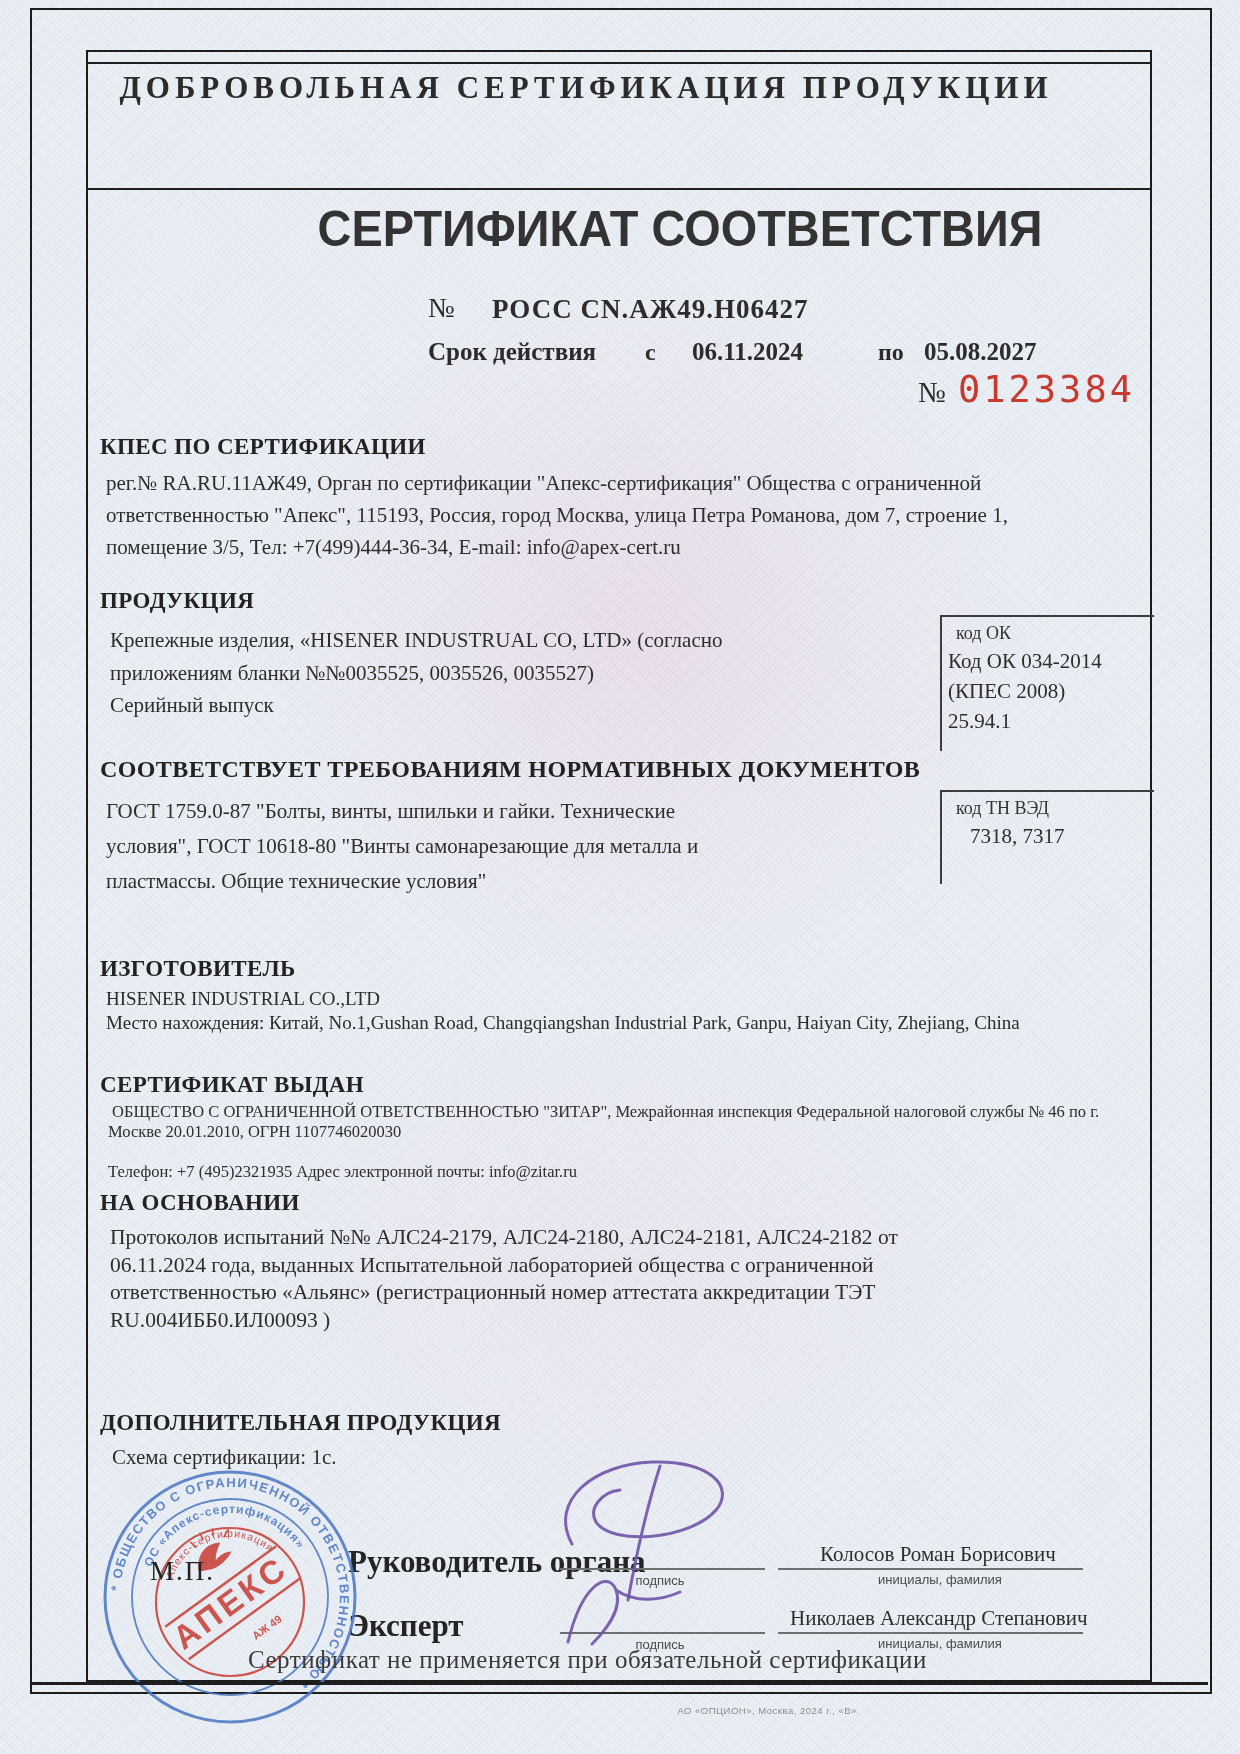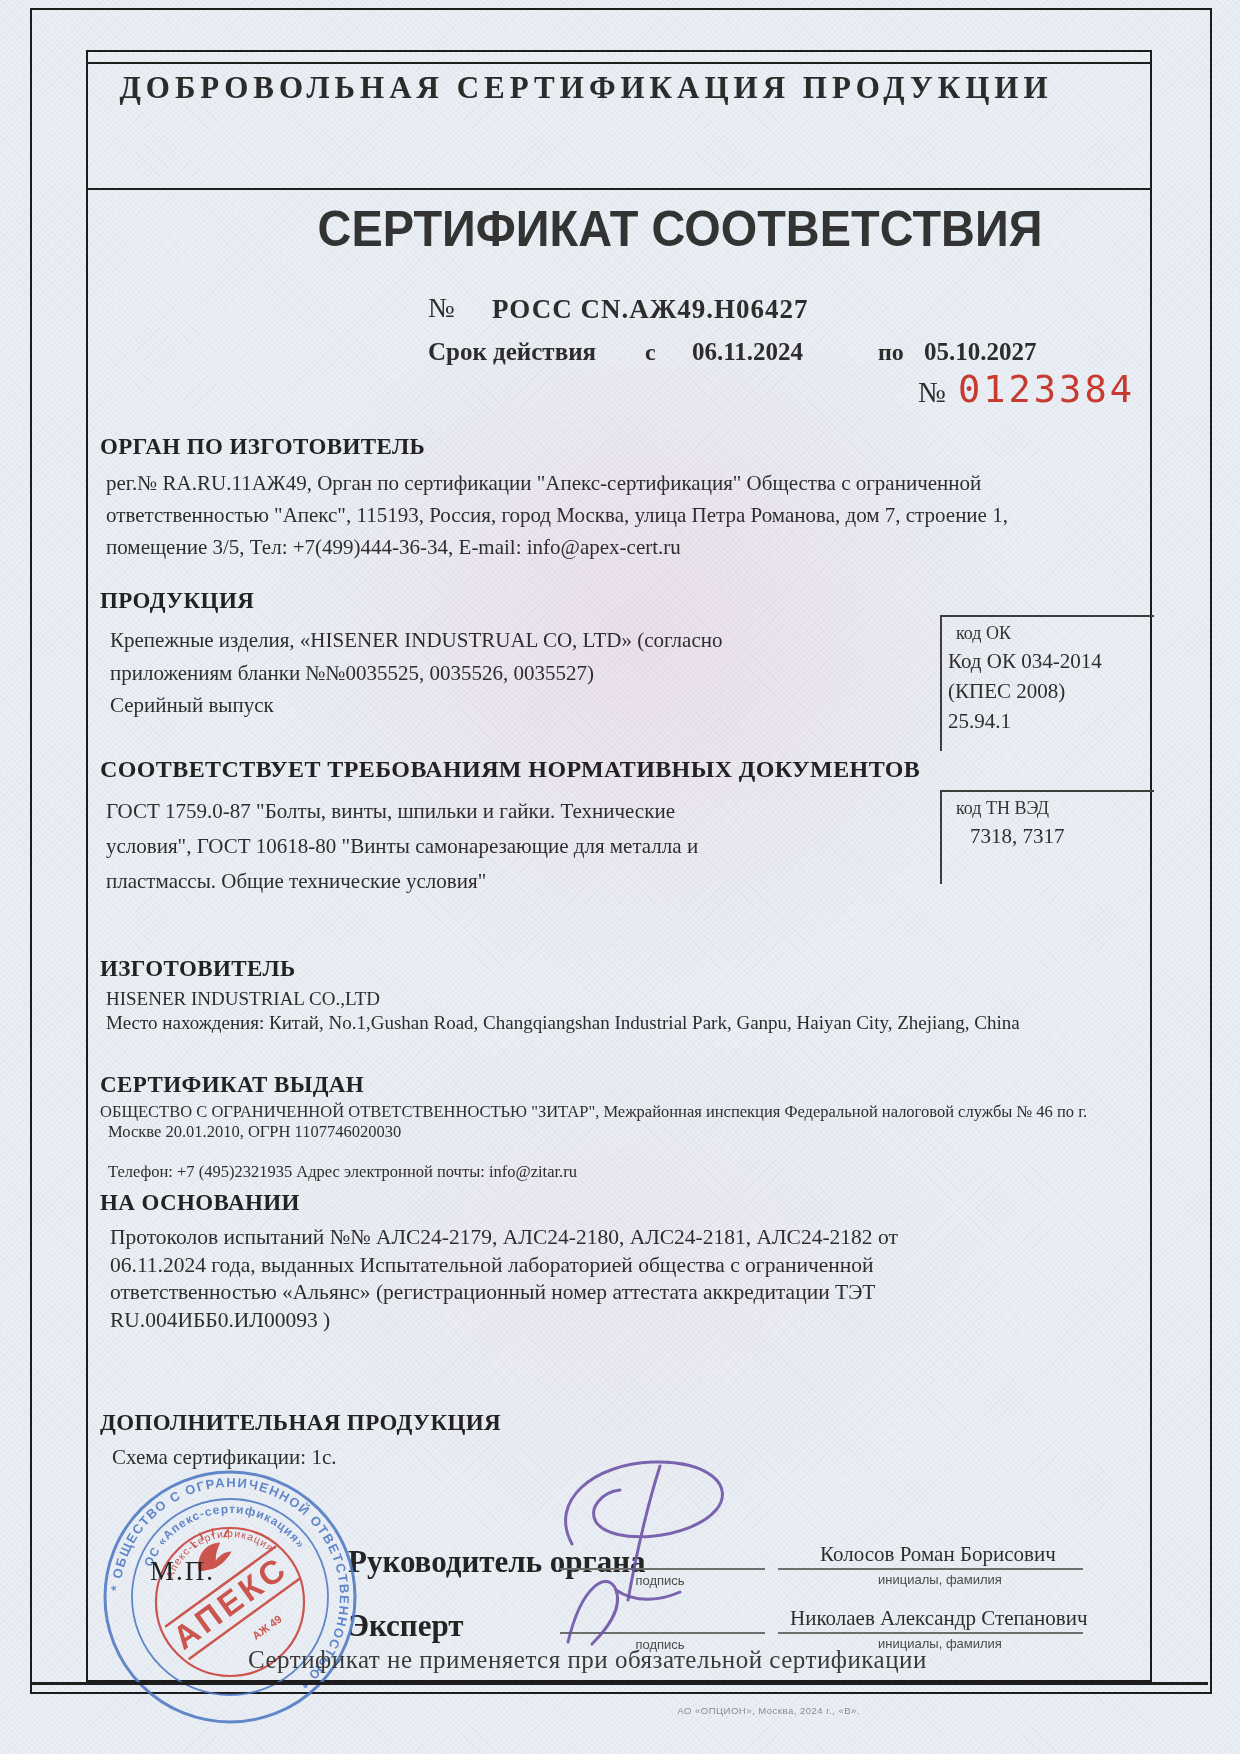--- a/index.html
+++ b/index.html
@@ -56,26 +56,26 @@
 
   <div class="abs main-title" style="left:320px; top:200px; width:720px;">СЕРТИФИКАТ СООТВЕТСТВИЯ</div>
 
   <div class="abs" style="left:428px; top:292px; font-size:28px;">№</div>
   <div class="abs bold-serif" style="left:492px; top:294px; font-size:27px; letter-spacing:1px; white-space:nowrap;">РОСС CN.АЖ49.Н06427</div>
 
   <div class="abs bold-serif" style="left:428px; top:338px; font-size:25px; white-space:nowrap;">Срок действия</div>
   <div class="abs bold-serif" style="left:645px; top:339px; font-size:24px;">с</div>
   <div class="abs bold-serif" style="left:692px; top:338px; font-size:25px; white-space:nowrap;">06.11.2024</div>
   <div class="abs bold-serif" style="left:878px; top:339px; font-size:24px;">по</div>
-  <div class="abs bold-serif" style="left:924px; top:338px; font-size:25px; white-space:nowrap;">05.10.2027</div>
+  <div class="abs bold-serif" style="left:924px; top:338px; font-size:25px; white-space:nowrap;">05.08.2027</div>
 
   <div class="abs" style="left:918px; top:376px; font-size:29px;">№</div>
   <div class="abs rednum" style="left:958px; top:368px; color:#c63a2f;">0123384</div>
 
-  <div class="abs sec-h" style="left:100px; top:434px;">ОРГАН ПО ИЗГОТОВИТЕЛЬ</div>
+  <div class="abs sec-h" style="left:100px; top:434px;">КПЕС ПО СЕРТИФИКАЦИИ</div>
   <div class="abs body-t" style="left:106px; top:468px; width:930px;">рег.№ RA.RU.11АЖ49, Орган по сертификации "Апекс-сертификация" Общества с ограниченной ответственностью "Апекс", 115193, Россия, город Москва, улица Петра Романова, дом 7, строение 1, помещение 3/5, Тел: +7(499)444-36-34, E-mail: info@apex-cert.ru</div>
 
   <div class="abs sec-h" style="left:100px; top:588px;">ПРОДУКЦИЯ</div>
   <div class="abs body-t" style="left:110px; top:624px; width:670px; line-height:33px;">Крепежные изделия, «HISENER INDUSTRUAL CO, LTD» (согласно приложениям бланки №№0035525, 0035526, 0035527)</div>
   <div class="abs body-t" style="left:110px; top:690px; white-space:nowrap;">Серийный выпуск</div>
 
   <div class="code-box" style="left:940px; top:615px; width:212px; height:134px;">
     <div class="lbl">код ОК</div>
     <div class="val">Код ОК 034-2014</div>
     <div class="val">(КПЕС 2008)</div>
@@ -88,21 +88,21 @@
   <div class="code-box" style="left:940px; top:790px; width:212px; height:92px;">
     <div class="lbl">код ТН ВЭД</div>
     <div class="val" style="padding-left:28px;">7318, 7317</div>
   </div>
 
   <div class="abs sec-h" style="left:100px; top:956px;">ИЗГОТОВИТЕЛЬ</div>
   <div class="abs" style="left:106px; top:988px; font-size:19px; white-space:nowrap;">HISENER INDUSTRIAL CO.,LTD</div>
   <div class="abs" style="left:106px; top:1012px; font-size:19px; white-space:nowrap;">Место нахождения: Китай, No.1,Gushan Road, Changqiangshan Industrial Park, Ganpu, Haiyan City, Zhejiang, China</div>
 
   <div class="abs sec-h" style="left:100px; top:1072px;">СЕРТИФИКАТ ВЫДАН</div>
-  <div class="abs small-lines" style="left:100px; top:1102px;">ОБЩЕСТВО С ОГРАНИЧЕННОЙ ОТВЕТСТВЕННОСТЬЮ "ЗИТАР", Межрайонная инспекция Федеральной налоговой службы № 46 по г.</div>
+  <div class="abs small-lines" style="left:112px; top:1102px;">ОБЩЕСТВО С ОГРАНИЧЕННОЙ ОТВЕТСТВЕННОСТЬЮ "ЗИТАР", Межрайонная инспекция Федеральной налоговой службы № 46 по г.</div>
   <div class="abs small-lines" style="left:108px; top:1122px;">Москве 20.01.2010, ОГРН 1107746020030</div>
   <div class="abs small-lines" style="left:108px; top:1162px;">Телефон: +7 (495)2321935 Адрес электронной почты: info@zitar.ru</div>
 
   <div class="abs sec-h" style="left:100px; top:1190px;">НА ОСНОВАНИИ</div>
   <div class="abs body-t" style="left:110px; top:1224px; width:860px; font-size:21.5px; line-height:27.5px;">Протоколов испытаний №№ АЛС24-2179, АЛС24-2180, АЛС24-2181, АЛС24-2182 от 06.11.2024 года, выданных Испытательной лабораторией общества с ограниченной ответственностью «Альянс» (регистрационный номер аттестата аккредитации ТЭТ RU.004ИББ0.ИЛ00093 )</div>
 
   <div class="abs sec-h" style="left:100px; top:1410px;">ДОПОЛНИТЕЛЬНАЯ ПРОДУКЦИЯ</div>
   <div class="abs body-t" style="left:112px; top:1442px; white-space:nowrap;">Схема сертификации: 1с.</div>
 
   <div class="role" style="left:348px; top:1544px;">Руководитель органа</div>

